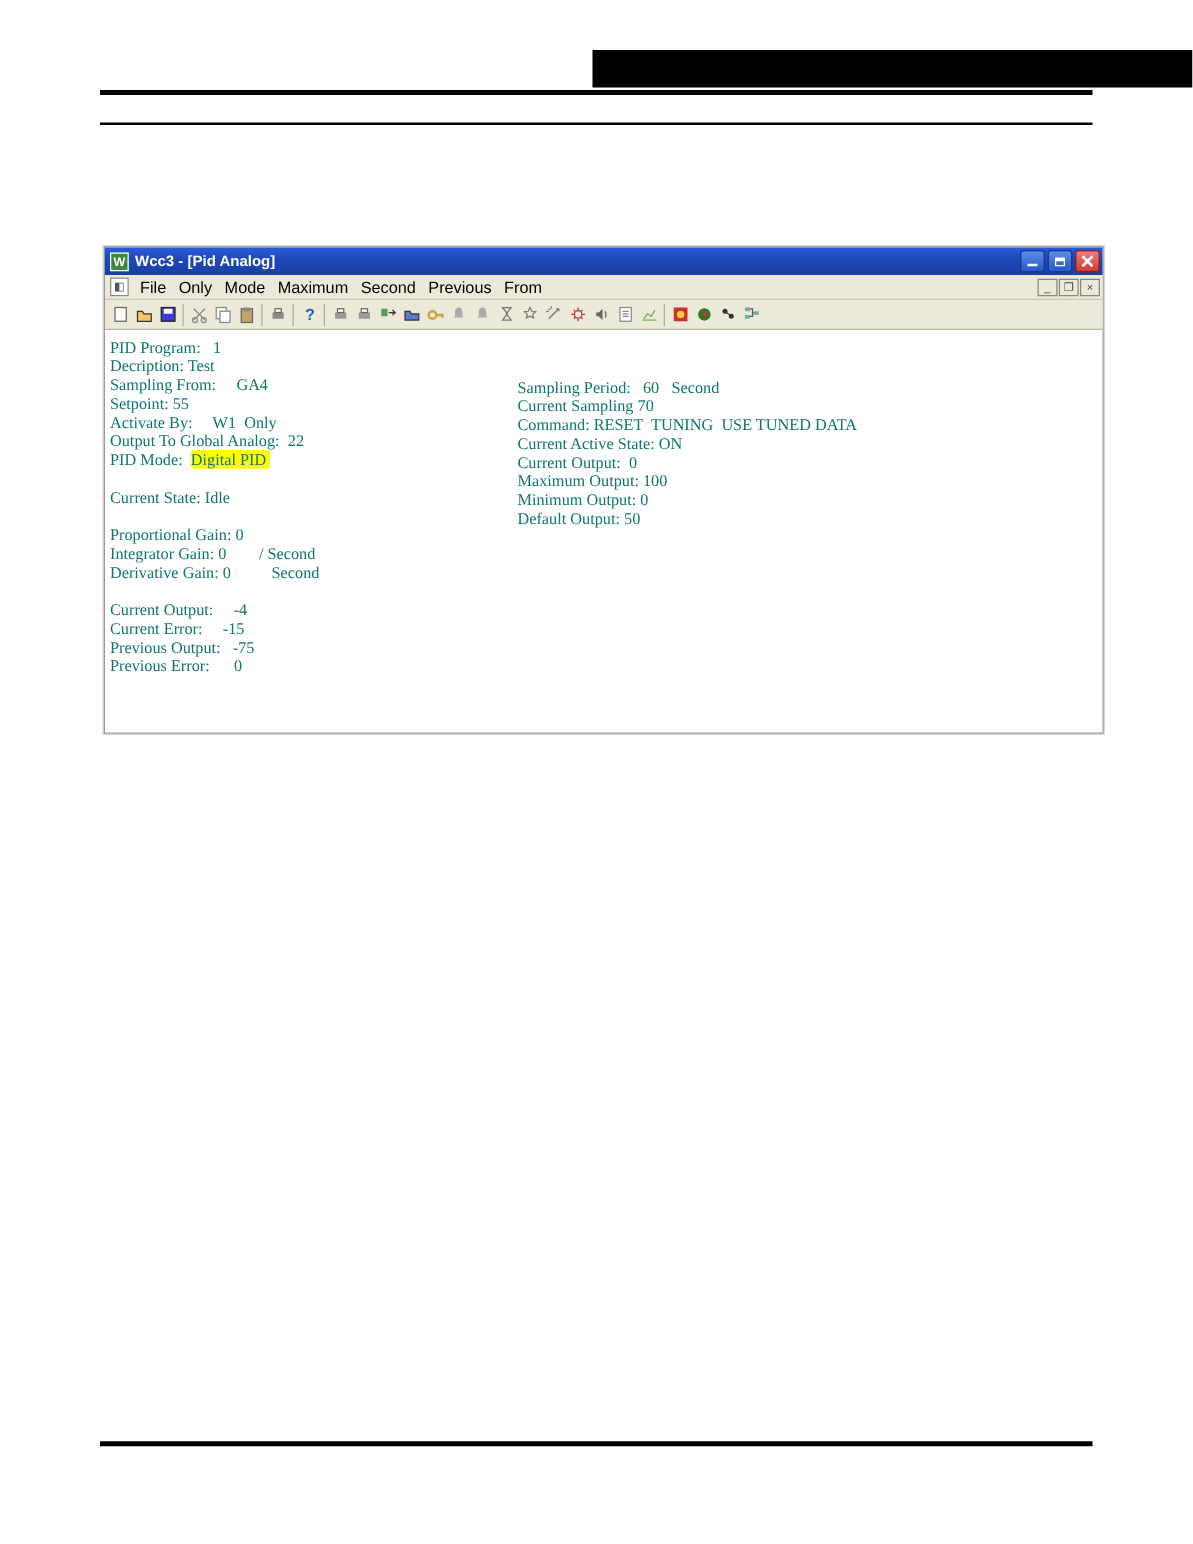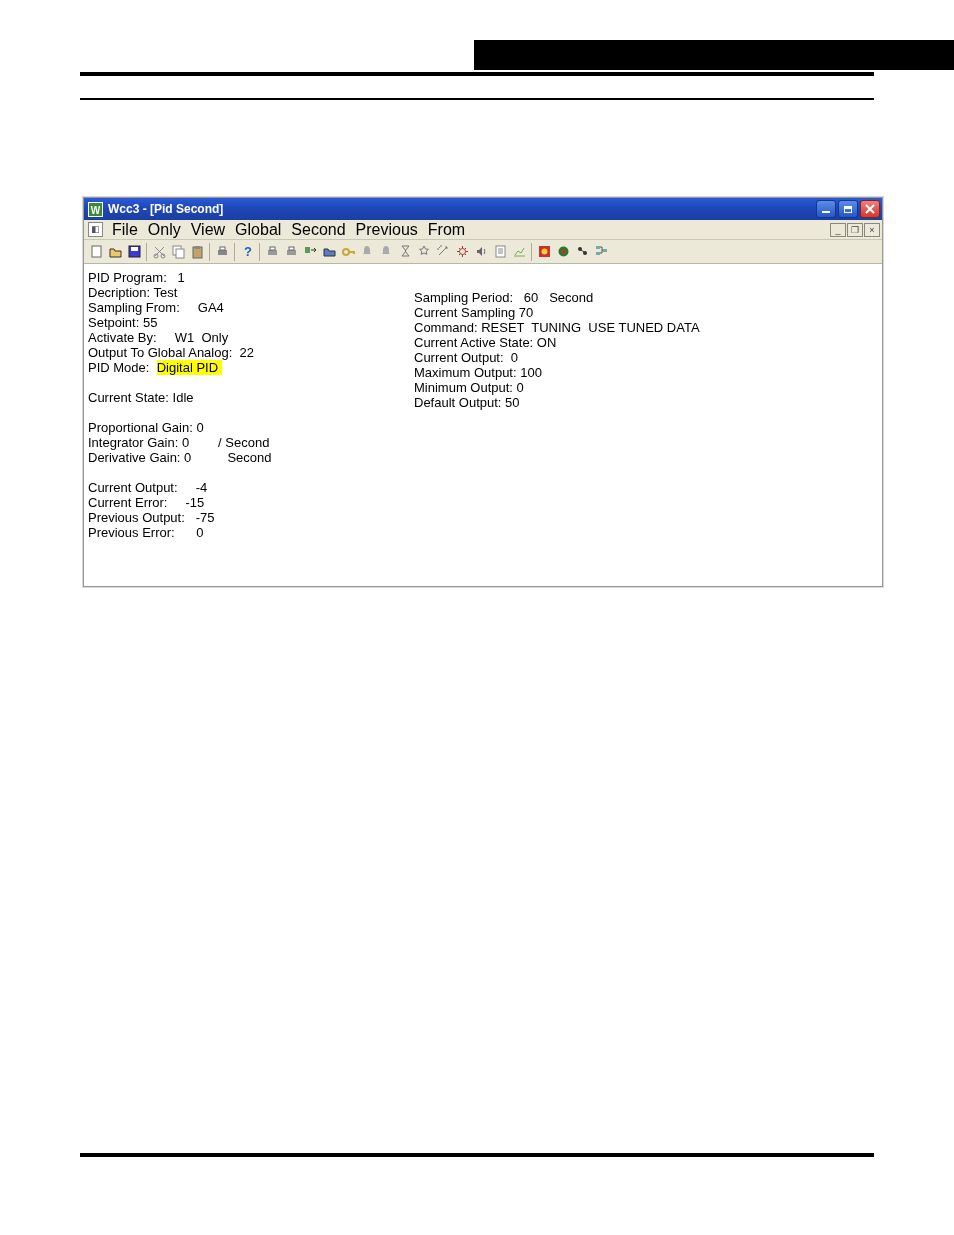--- a/index.html
+++ b/index.html
@@ -120,21 +120,21 @@
     height: 15px;
     border: 1px solid #888;
     background: #fff;
     margin-right: 4px;
     font-size: 9px;
     text-align: center;
     line-height: 13px;
     color: #555;
   }
   .menu-item {
-    font-size: 16px;
+    font-size: 13px;
     padding: 2px 5px;
     color: #000;
     cursor: pointer;
   }
   .mdi-controls {
     margin-left: auto;
     display: flex;
     gap: 1px;
     padding-right: 2px;
   }
@@ -167,74 +167,74 @@
     align-items: center;
     justify-content: center;
     position: relative;
   }
   .sep { width: 1px; height: 18px; background: #b0ad9d; margin: 0 2px; }
   .tb svg { width: 15px; height: 15px; }
   
   .content {
     position: relative;
     padding: 6px 0 0 4px;
-    font-family: Liberation Sans, sans-serif;
+    font-family: Liberation Serif, serif;
     font-size: 13px;
     line-height: 15px;
-    color: #000000;
+    color: #0f766e;
     white-space: pre;
   }
   .col-left {
     position: absolute;
     left: 4px;
     top: 6px;
   }
   .col-right {
     position: absolute;
     left: 330px;
-    top: 26px;
+    top: 38px;
   }
   .hl {
     background: #ffff00;
   }
 </style>
 </head>
 <body>
 
 <div class="page">
   <div class="topband"></div>
   <div class="rule1"></div>
   <div class="rule2"></div>
 
   <div class="app-window">
 
     <div class="titlebar-outer">
       <div class="app-ico">W</div>
-      <span>Wcc3 - [Pid Second]</span>
+      <span>Wcc3 - [Pid Analog]</span>
       <div class="controls-outer">
         <div class="ctrl">
             <div class="ico-min"></div>
           </div>
         <div class="ctrl">
             <div class="ico-box"></div>
           </div>
         <div class="ctrl close">
           <svg>
               <path d="M1 1 L9 9 M9 1 L1 9"></path>
             </svg>
         </div>
       </div>
     </div>
 
     <div class="menubar-row">
       <div class="child-ico">◧</div>
       <span class="menu-item">File</span>
       <span class="menu-item">Only</span>
-      <span class="menu-item">View</span>
-      <span class="menu-item">Global</span>
+      <span class="menu-item">Mode</span>
+      <span class="menu-item">Maximum</span>
       <span class="menu-item">Second</span>
       <span class="menu-item">Previous</span>
       <span class="menu-item">From</span>
       <div class="mdi-controls">
         <div class="mdi">_</div>
         <div class="mdi">❐</div>
         <div class="mdi">×</div>
       </div>
     </div>
 

